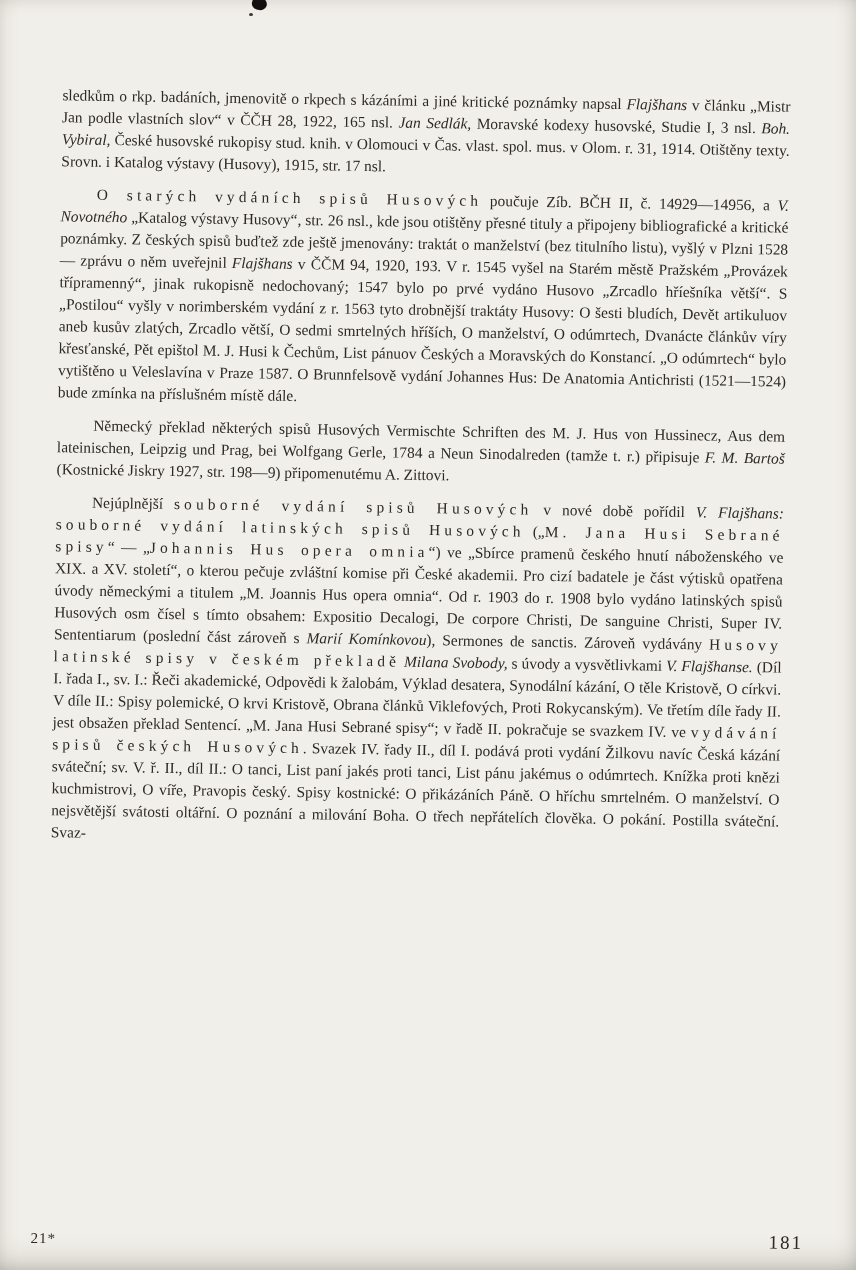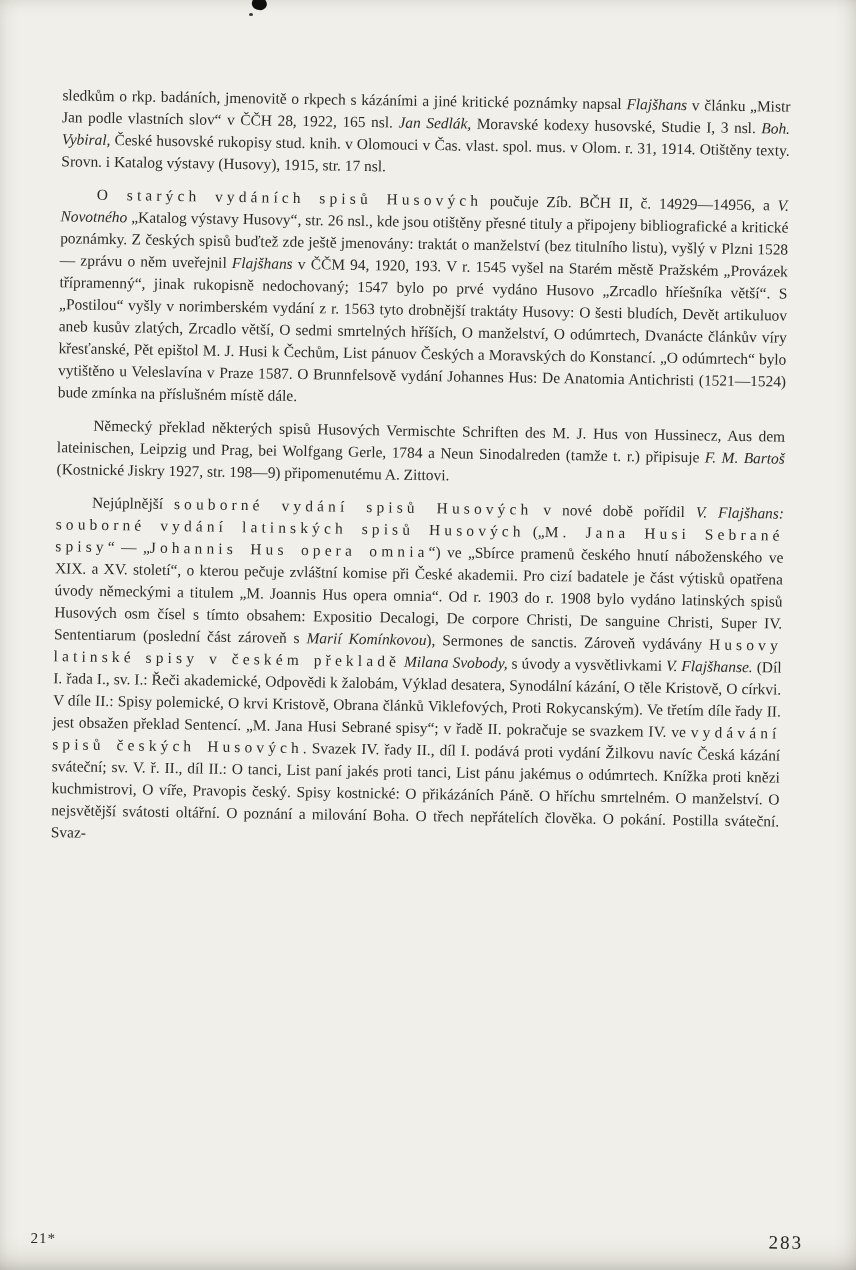--- a/index.html
+++ b/index.html
@@ -48,15 +48,15 @@
   <div class="content">
     <div class="text-block">
         <p class="para"><span>sledkům o rkp. badáních, jmenovitě o rkpech s kázáními a jiné kritické poznámky napsal </span><span class="italic">Flajšhans</span><span> v článku „Mistr Jan podle vlastních slov“ v ČČH 28, 1922, 165 nsl. </span><span class="italic">Jan Sedlák,</span><span> Moravské kodexy husovské, Studie I, 3 nsl. </span><span class="italic">Boh. Vybiral,</span><span> České husovské rukopisy stud. knih. v Olomouci v Čas. vlast. spol. mus. v Olom. r. 31, 1914. Otištěny texty. Srovn. i Katalog výstavy (Husovy), 1915, str. 17 nsl.</span></p>
         <p class="para indent"><span class="spaced">O starých vydáních spisů Husových</span><span> poučuje Zíb. BČH II, č. 14929—14956, a </span><span class="italic">V. Novotného</span><span> „Katalog výstavy Husovy“, str. 26 nsl., kde jsou otištěny přesné tituly a připojeny bibliografické a kritické poznámky. Z českých spisů buďtež zde ještě jmenovány: traktát o manželství (bez titulního listu), vyšlý v Plzni 1528 — zprávu o něm uveřejnil </span><span class="italic">Flajšhans</span><span> v ČČM 94, 1920, 193. V r. 1545 vyšel na Starém městě Pražském „Provázek třípramenný“, jinak rukopisně nedochovaný; 1547 bylo po prvé vydáno Husovo „Zrcadlo hříešníka větší“. S „Postilou“ vyšly v norimberském vydání z r. 1563 tyto drobnější traktáty Husovy: O šesti bludích, Devět artikuluov aneb kusův zlatých, Zrcadlo větší, O sedmi smrtelných hříších, O manželství, O odúmrtech, Dvanácte článkův víry křesťanské, Pět epištol M. J. Husi k Čechům, List pánuov Českých a Moravských do Konstancí. „O odúmrtech“ bylo vytištěno u Veleslavína v Praze 1587. O Brunnfelsově vydání Johannes Hus: De Anatomia Antichristi (1521—1524) bude zmínka na příslušném místě dále.</span></p>
         <p class="para indent"><span>Německý překlad některých spisů Husových Vermischte Schriften des M. J. Hus von Hussinecz, Aus dem lateinischen, Leipzig und Prag, bei Wolfgang Gerle, 1784 a Neun Sinodalreden (tamže t. r.) připisuje </span><span class="italic">F. M. Bartoš</span><span> (Kostnické Jiskry 1927, str. 198—9) připomenutému A. Zittovi.</span></p>
         <p class="para indent"><span>Nejúplnější </span><span class="spaced">souborné vydání spisů Husových</span><span> v nové době pořídil </span><span class="italic">V. Flajšhans:</span><span> </span><span class="spaced">souborné vydání latinských spisů Husových</span><span> („</span><span class="spaced">M. Jana Husi Sebrané spisy</span><span>“ — „</span><span class="spaced">Johannis Hus opera omnia</span><span>“) ve „Sbírce pramenů českého hnutí náboženského ve XIX. a XV. století“, o kterou pečuje zvláštní komise při České akademii. Pro cizí badatele je část výtisků opatřena úvody německými a titulem „M. Joannis Hus opera omnia“. Od r. 1903 do r. 1908 bylo vydáno latinských spisů Husových osm čísel s tímto obsahem: Expositio Decalogi, De corpore Christi, De sanguine Christi, Super IV. Sententiarum (poslední část zároveň s </span><span class="italic">Marií Komínkovou</span><span>), Sermones de sanctis. Zároveň vydávány </span><span class="spaced">Husovy latinské spisy v českém překladě</span><span> </span><span class="italic">Milana Svobody,</span><span> s úvody a vysvětlivkami </span><span class="italic">V. Flajšhanse.</span><span> (Díl I. řada I., sv. I.: Řeči akademické, Odpovědi k žalobám, Výklad desatera, Synodální kázání, O těle Kristově, O církvi. V díle II.: Spisy polemické, O krvi Kristově, Obrana článků Viklefových, Proti Rokycanským). Ve třetím díle řady II. jest obsažen překlad Sentencí. „M. Jana Husi Sebrané spisy“; v řadě II. pokračuje se svazkem IV. ve </span><span class="spaced">vydávání spisů českých Husových</span><span>. Svazek IV. řady II., díl I. podává proti vydání Žilkovu navíc Česká kázání sváteční; sv. V. ř. II., díl II.: O tanci, List paní jakés proti tanci, List pánu jakémus o odúmrtech. Knížka proti knězi kuchmistrovi, O víře, Pravopis český. Spisy kostnické: O přikázáních Páně. O hříchu smrtelném. O manželství. O nejsvětější svátosti oltářní. O poznání a milování Boha. O třech nepřátelích člověka. O pokání. Postilla sváteční. Svaz-</span></p>
       </div>
 
     <div class="signature">21*</div>
 
-    <div class="pagenum">283</div>
+    <div class="pagenum">181</div>
   </div>
 </div>
 
 </body></html>

